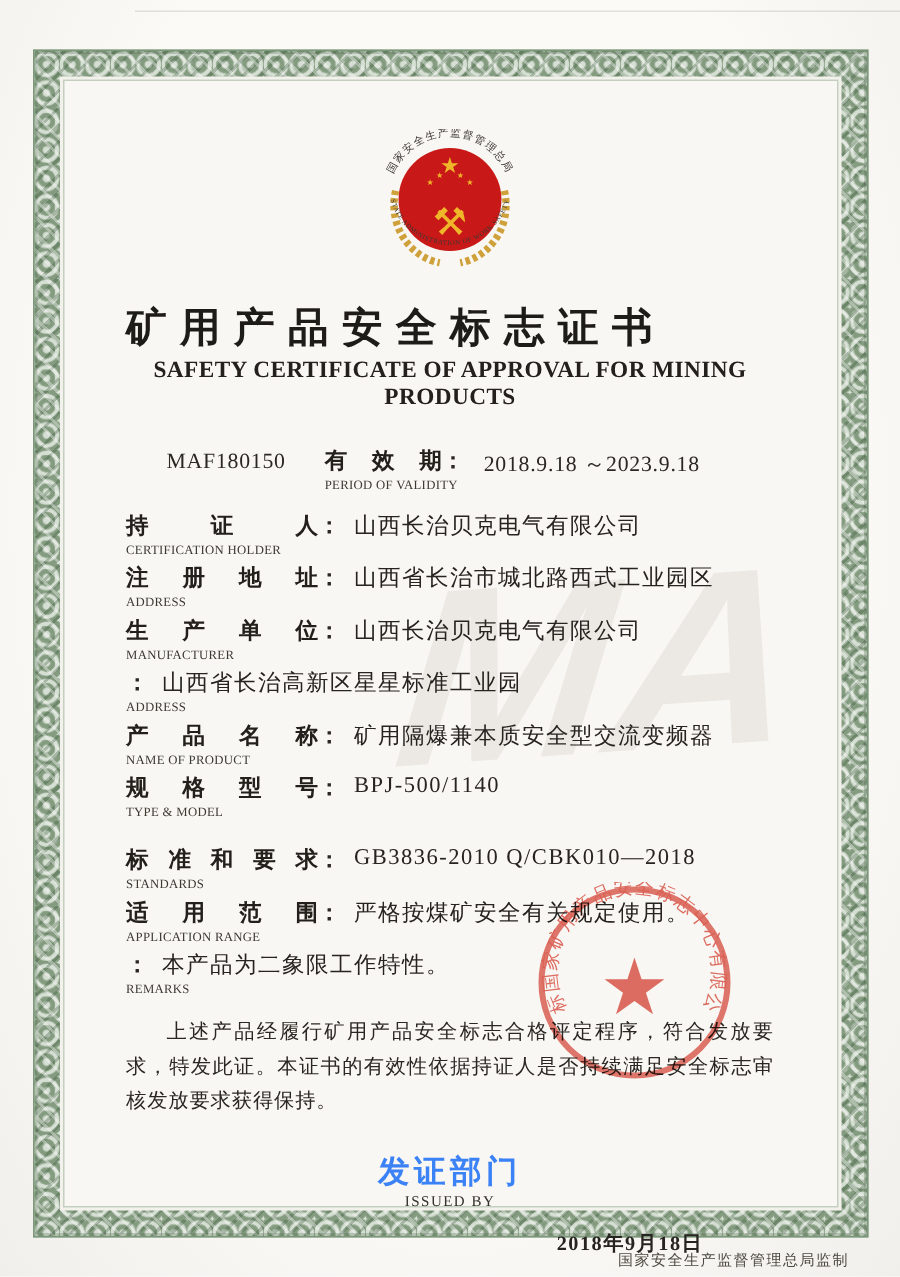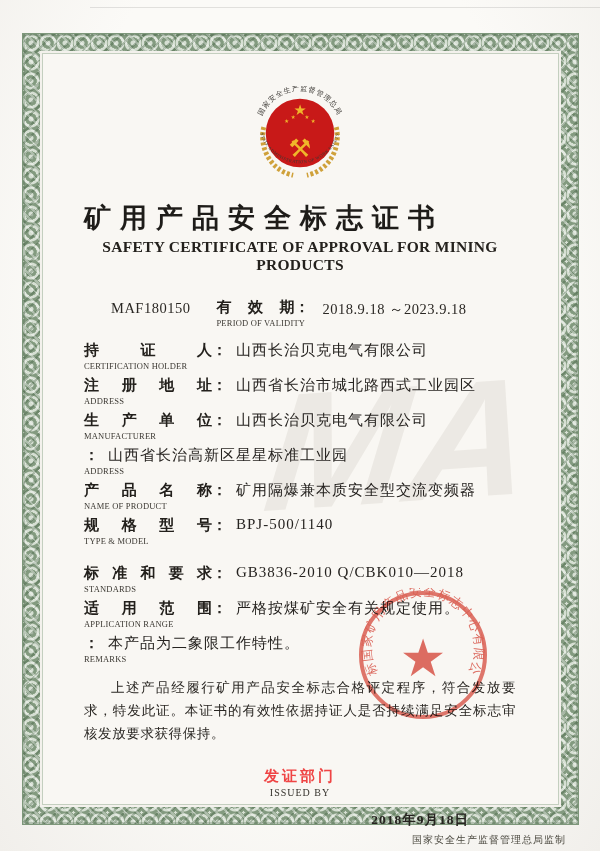--- a/index.html
+++ b/index.html
@@ -68,21 +68,21 @@
   .lbl-field{width:128px;}
   .val{font-size:15px;margin-left:9px;letter-spacing:1px;color:#262320;}
   .gap-before{margin-top:18px;}
   
   .statement{
     margin-top:12px;font-size:13.5px;line-height:1.72;text-indent:2em;
     letter-spacing:.6px;color:#2a2723;text-align:justify;
   }
   
   .issuer{margin-top:12px;text-align:center;}
-  .issuer-zh{font-size:15px;font-weight:bold;letter-spacing:3px;color:#ef4444;margin-top:21px;}
+  .issuer-zh{font-size:21px;font-weight:bold;letter-spacing:3px;color:#3b82f6;margin-top:21px;}
   .issuer-en{font-size:10px;letter-spacing:1px;color:#34312b;margin-top:1px;}
   .issue-date{margin-top:13px;text-align:center;transform:translateX(120px);font-size:13.5px;font-weight:bold;letter-spacing:1px;color:#262320;}
   
   .stamp{position:absolute;left:356px;top:588px;width:134px;height:134px;mix-blend-mode:multiply;opacity:.92;}
   
   .footer{
     position:absolute;right:34px;bottom:4px;font-size:10px;letter-spacing:1px;color:#4c4a41;
   }
 </style>
 </head>

